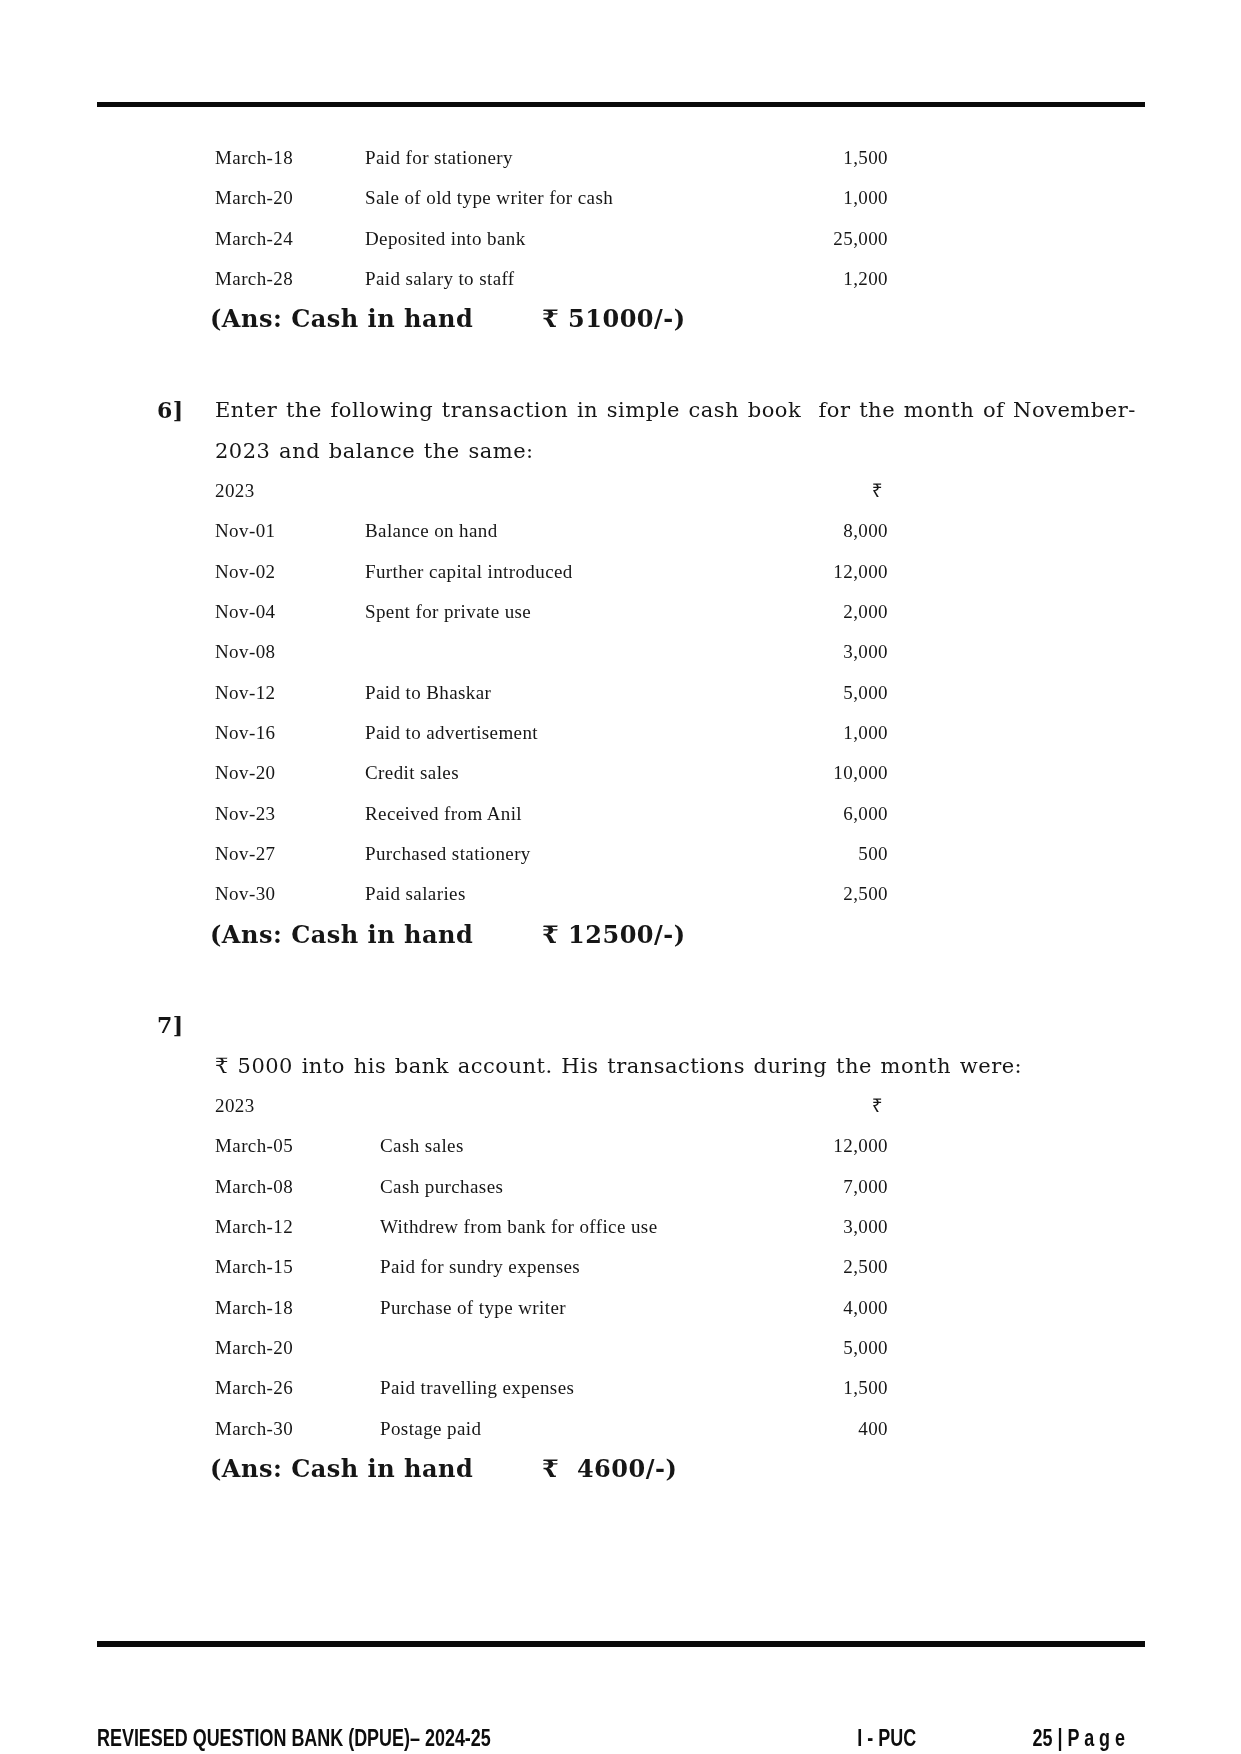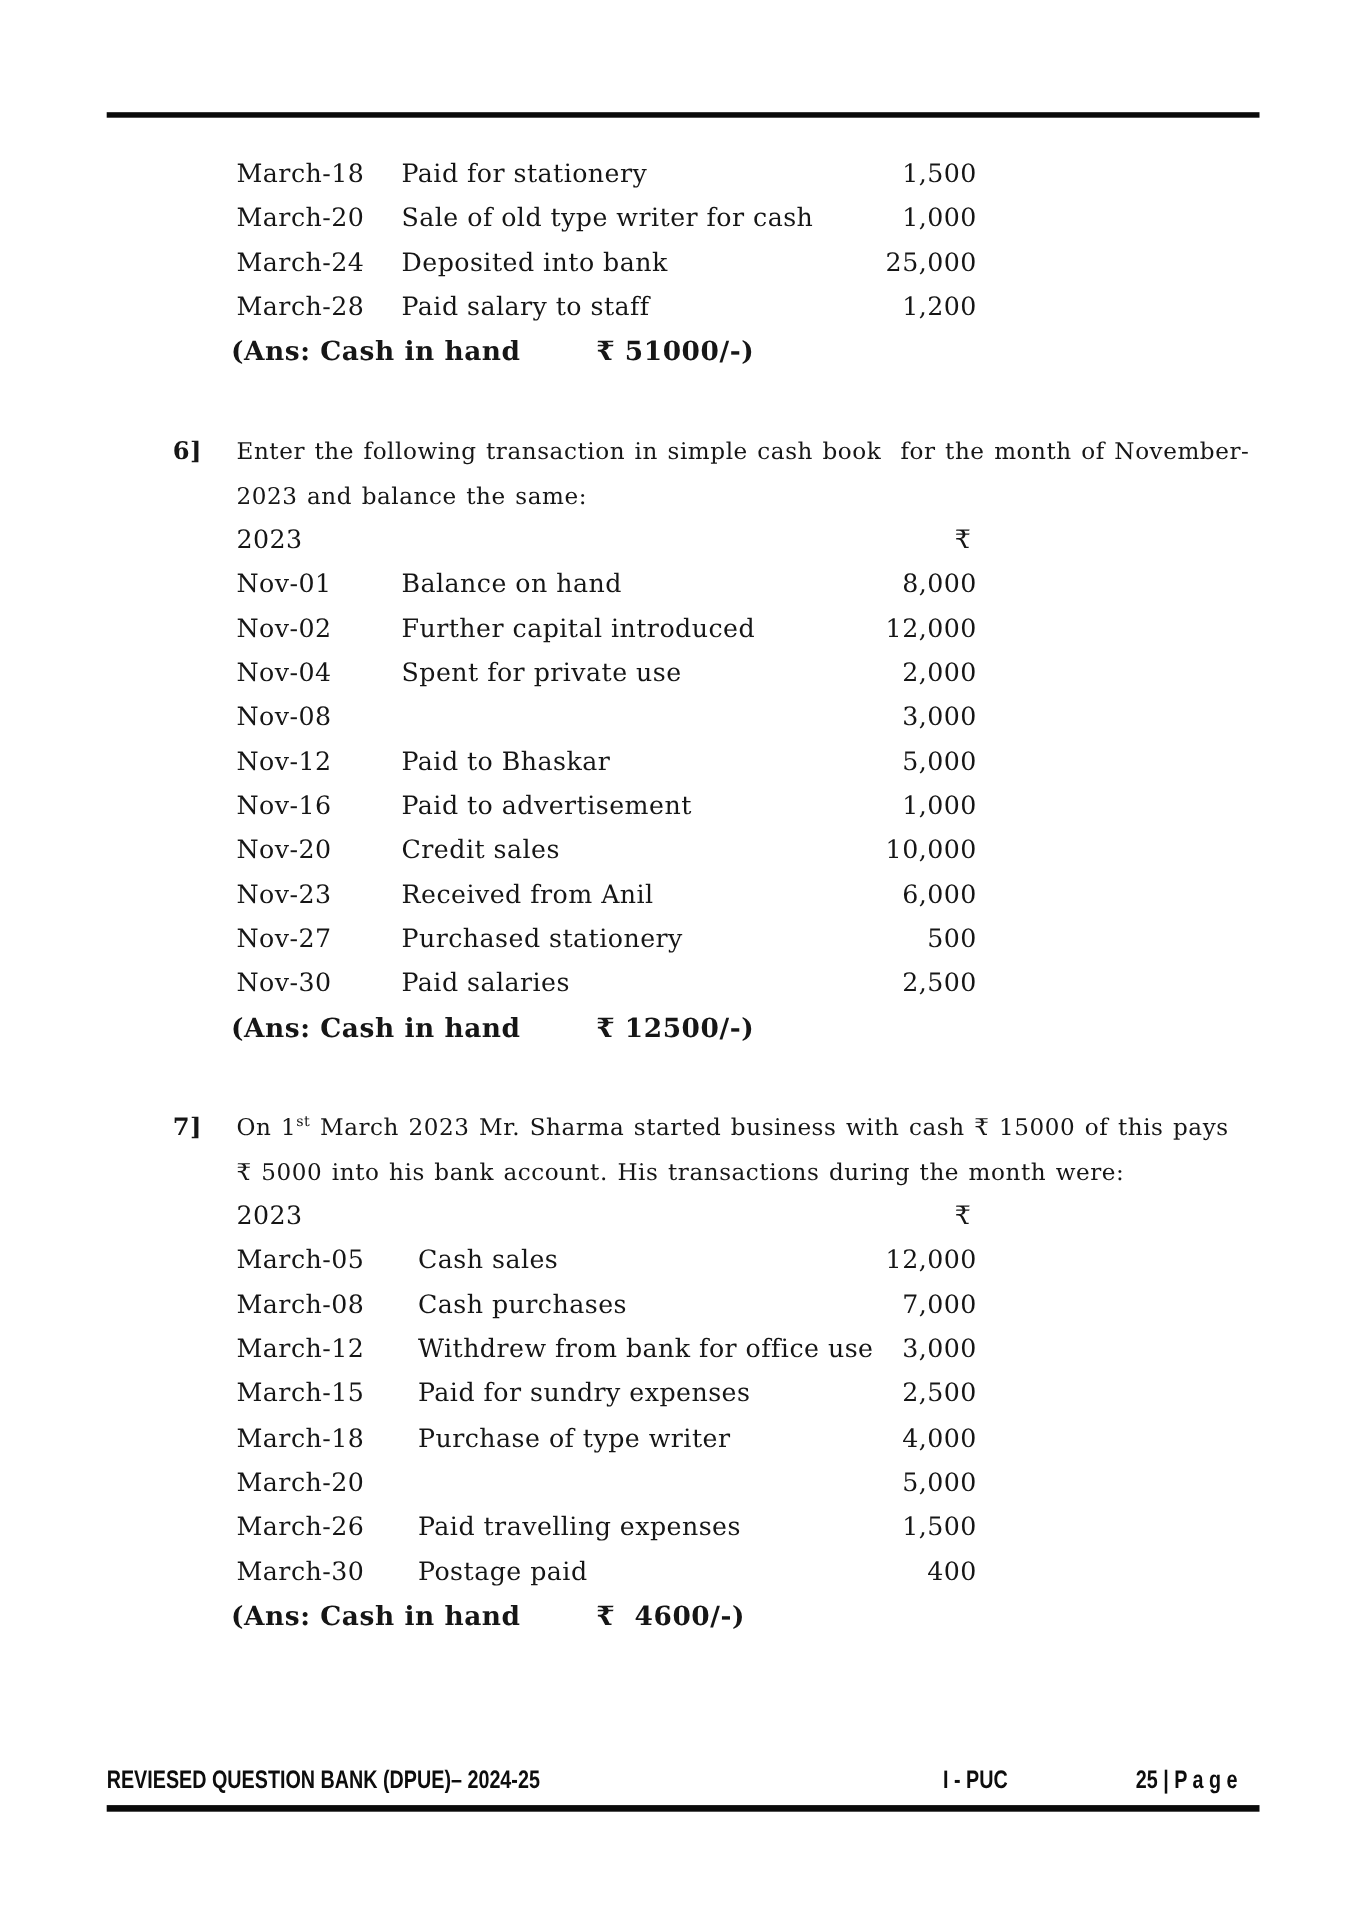--- a/index.html
+++ b/index.html
@@ -12,40 +12,40 @@
     color:#161616;
     overflow:hidden;
     margin:0 auto;
   }
   .rule { position:absolute; left:97px; width:1048px; background:#0a0a0a; }
   .rule-top { top:102px; height:5px; }
   .rule-bottom { top:1641px; height:6px; }
 
   .content { position:absolute; top:138px; left:97px; width:1048px; }
 
-  .t-row { position:relative; height:40.33px; line-height:40.33px; font-size:23px; letter-spacing:0.4px; }
+  .t-row { position:relative; height:40.33px; line-height:40.33px; font-size:19px; letter-spacing:0.4px;font-family:Liberation Serif, serif; }
   .t-date { position:absolute; left:118px; top:0; white-space:pre; }
   .t-desc { position:absolute; left:268px; top:0; white-space:pre; }
   .alt-indent .t-desc { left:283px; }
   .t-amt  { position:absolute; right:257px; top:0; white-space:pre; }
   .t-cur  { position:absolute; right:262px; top:0; }
 
   .ans-row { position:relative; height:40.33px; line-height:40.33px; font-size:24px; font-weight:bold; letter-spacing:0.5px; }
   .ans-label { position:absolute; left:113px; top:0; white-space:pre; }
   .ans-amount { position:absolute; left:445px; top:0; white-space:pre; }
 
   .q-row { position:relative; height:40.33px; line-height:40.33px; font-size:21px; letter-spacing:0.5px; }
   .qnum { position:absolute; left:60px; top:0; font-weight:bold; font-size:22px; }
   .qtext { position:absolute; left:118px; top:0; white-space:pre; word-spacing:1.5px; }
   .qtext sup { font-size:13px; vertical-align:super; line-height:0; }
 
   .section-gap { height:50.6px; }
 
   .footer-text {
-    position:absolute; top:1602px; left:97px; width:1048px; height:30px;
+    position:absolute; top:1723px; left:97px; width:1048px; height:30px;
     display:flex; align-items:flex-end; justify-content:space-between;
     font-family:"Liberation Sans","DejaVu Sans",sans-serif;
     font-weight:bold; font-size:23px; color:#0d0d0d;
     line-height:30px;
   }
   .footer-cell { white-space:pre; display:inline-block; }
   .f-left  { transform:scaleX(0.78); transform-origin:left center; }
   .f-center{ transform:scaleX(0.78); transform-origin:center center; position:relative; left:85px; }
   .f-right { transform:scaleX(0.78); transform-origin:right center; padding-right:25px; }
 </style>
@@ -167,21 +167,20 @@
       </div>
     <div class="ans-row">
       <span class="ans-label">(Ans: Cash in hand</span>
       <span class="ans-amount">₹ 12500/-)</span>
     </div>
 
     <div class="section-gap"></div>
 
     <div class="q-row">
       <span class="qnum">7]</span>
-      <span class="qtext"><span>On 1</span><sup>st</sup><span> March 2023 Mr. Sharma started business with cash ₹ 15000 of this pays</span></span>
     </div>
     <div class="q-row">
       <span class="qtext">₹ 5000 into his bank account. His transactions during the month were:</span>
     </div>
     <div class="t-row">
       <span class="t-date">2023</span>
       <span class="t-cur">₹</span>
     </div>
     <div class="alt-indent">
 

